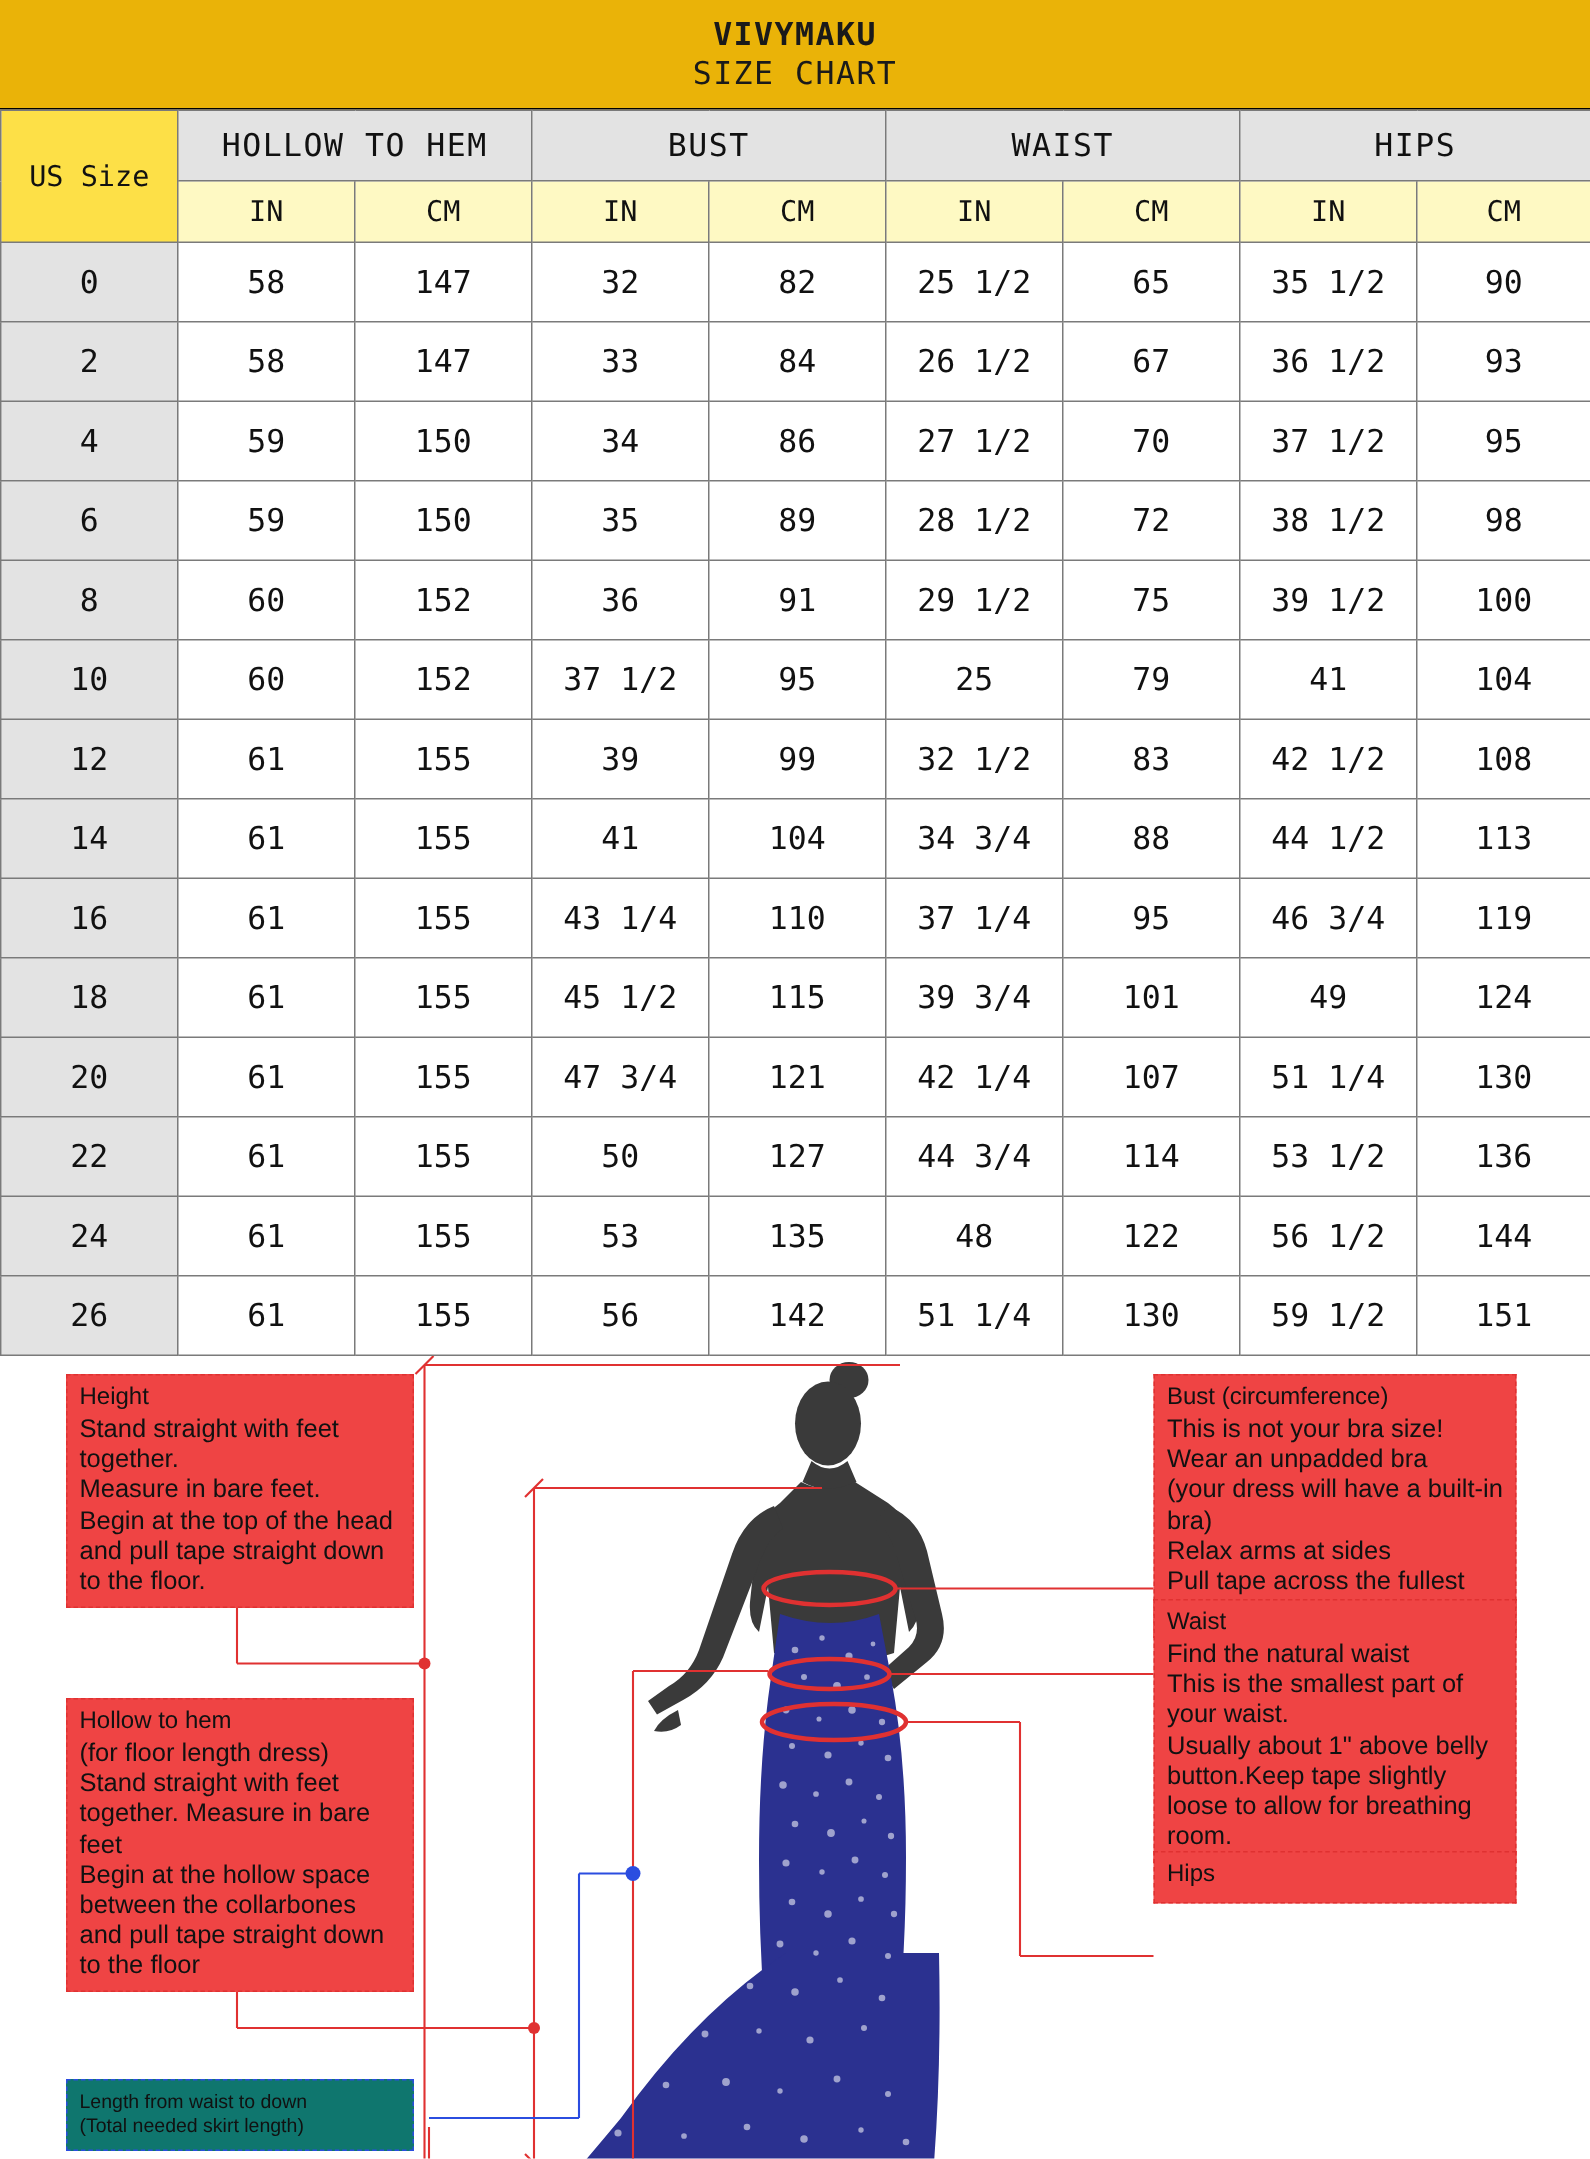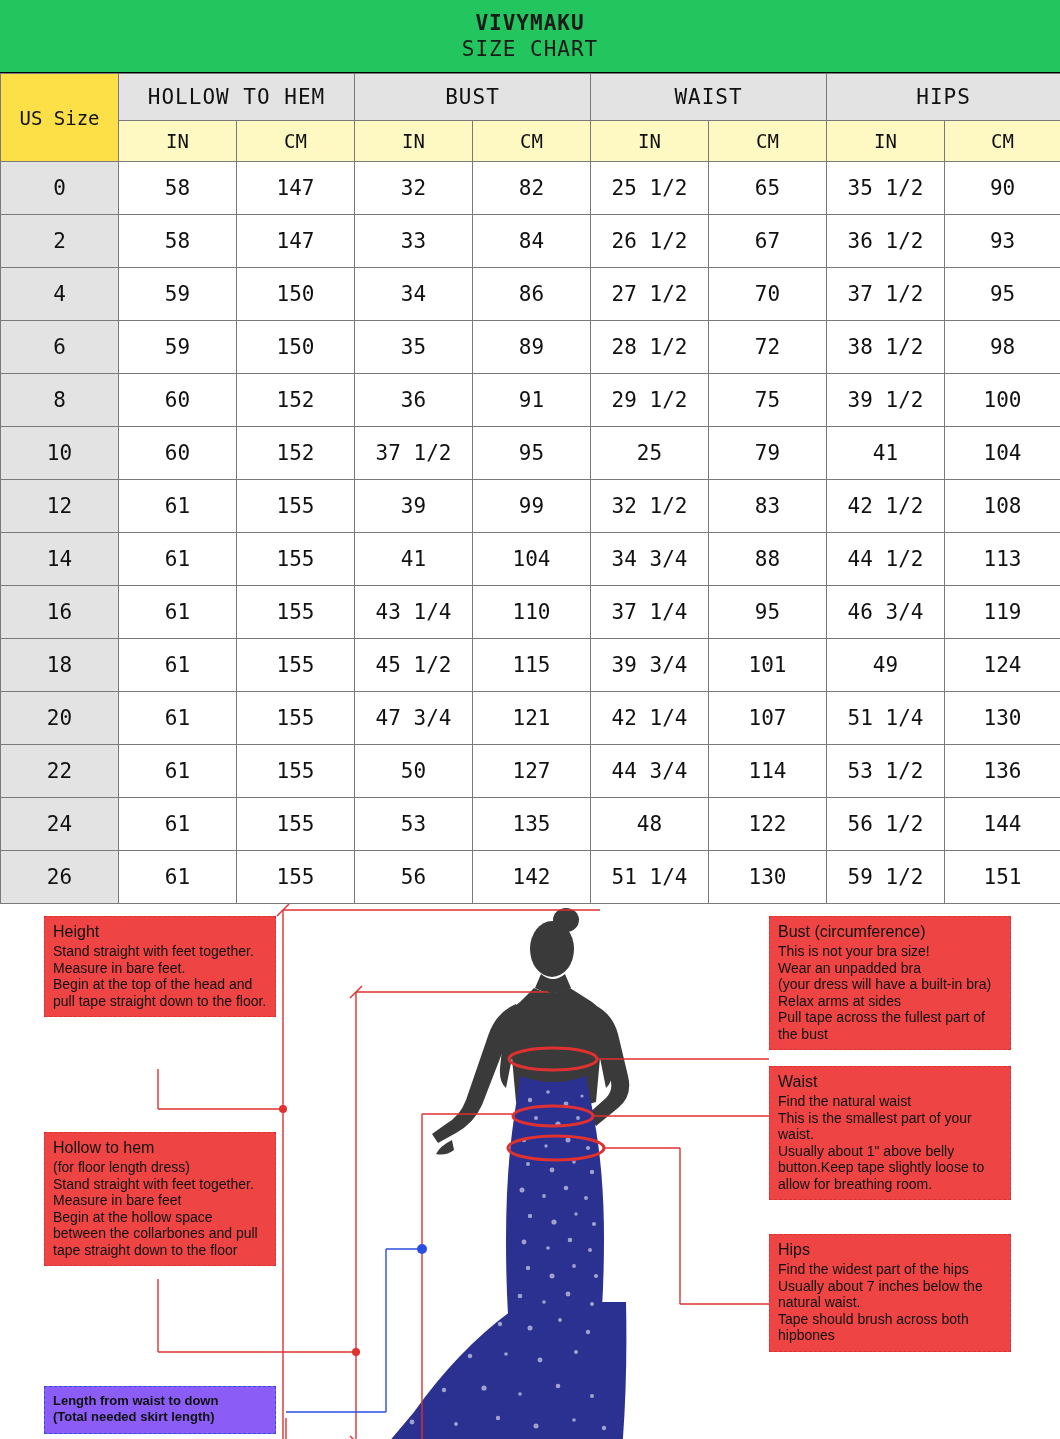--- a/index.html
+++ b/index.html
@@ -10,21 +10,21 @@
   body {
     width: 1060px;
     height: 1439px;
     font-family: "DejaVu Sans Mono", monospace;
     position: relative;
     overflow: hidden;
   }
 
   
   .header {
-    background: #22c55e;
+    background: #eab308;
     height: 72px;
     display: flex;
     flex-direction: column;
     align-items: center;
     justify-content: center;
     border-bottom: 1px solid #000;
   }
   .header .brand {
     font-size: 21px;
     font-weight: bold;
@@ -104,28 +104,27 @@
     font-family: "Liberation Sans", sans-serif;
     color: #111;
   }
   .note .t {
     font-size: 16px;
     margin-bottom: 2px;
     display: block;
     line-height: 1.15;
   }
   .note .b {
-    font-size: 14px;
+    font-size: 17px;
     line-height: 1.18;
     display: block;
   }
   .note.blue {
-    background: #8b5cf6;
+    background: #0f766e;
     border: 1px dashed #2b4de0;
-    font-weight: bold;
   }
   .note.blue .b {
     font-size: 13px;
     line-height: 1.25;
   }
 
   
   #note-height      { left: 44px;  top: 12px;  width: 232px; }
   #note-hollow      { left: 44px;  top: 228px; width: 232px; }
   #note-length      { left: 44px;  top: 482px; width: 232px; }
@@ -503,17 +502,14 @@
 
   <div class="note" id="note-waist">
     <span class="t">Waist</span>
     <span class="b" style="white-space:pre-line">Find the natural waist
 This is the smallest part of your waist.
 Usually about 1" above belly button.Keep tape slightly loose to allow for breathing room.</span>
   </div>
 
   <div class="note" id="note-hips">
     <span class="t">Hips</span>
-    <span class="b" style="white-space:pre-line">Find the widest part of the hips
-Usually about 7 inches below the natural waist.
-Tape should brush across both hipbones</span>
   </div>
 </div>
 
 </body></html>

